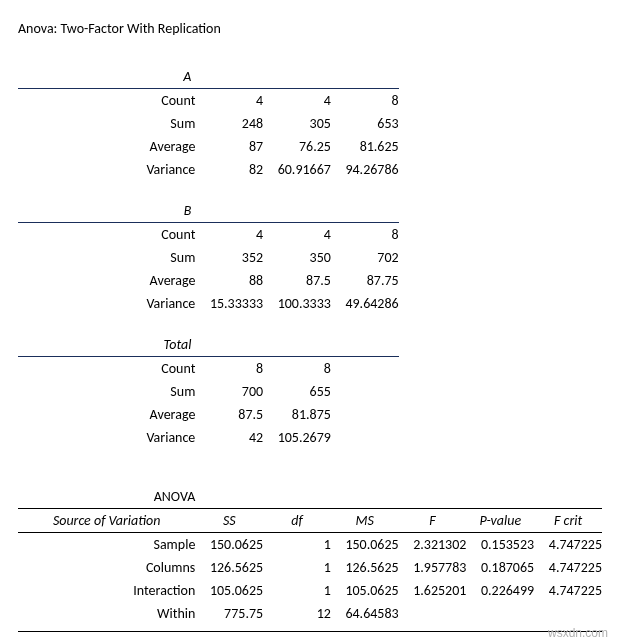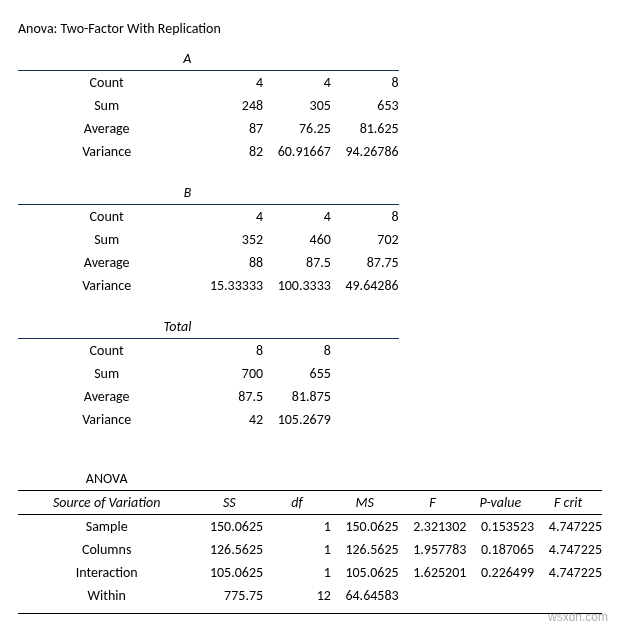--- a/index.html
+++ b/index.html
@@ -6,34 +6,34 @@
       font-family: Calibri, Arial, sans-serif;
       font-size: 14px;
       color: #000;
       background: #fff;
       margin: 0;
       padding: 20px 18px;
       width: 620px;
       box-sizing: border-box;
     }
     .title {
-      margin-bottom: 10px;
+      margin-bottom: 28px;
     }
     table {
       border-collapse: collapse;
       width: 100%;
     }
     td, th {
       padding: 3px 0;
       font-weight: normal;
       text-align: right;
       height: 20px;
       box-sizing: border-box;
     }
-    .label-col { text-align: center; width: 195px; }
+    .label-col { text-align: right; width: 195px; }
     .num-col { width: 70px; }
     .header-row td { text-align: right; }
     .group-head {
       font-style: italic;
       text-align: center;
       border-bottom: 1.5px solid #1a2e5a;
     }
     .group-head-cell {
       text-align: right;
       font-style: italic;
@@ -44,21 +44,21 @@
     .anova-head td {
       font-style: italic;
       text-align: center;
       border-top: 1.5px solid #000;
       border-bottom: 1px solid #000;
     }
     .anova-head td.label-col { text-align: center; }
     .spacer-row td { height: 18px; }
     .watermark {
       position: fixed;
-      bottom: 16px;
+      bottom: 0;
       right: 12px;
       font-size: 12px;
       color: #b0b0b0;
       font-family: Arial, sans-serif;
     }
   </style>
 </head>
 <body>
 
 <div class="title">Anova: Two-Factor With Replication</div>
@@ -129,21 +129,21 @@
     <td class="num-col">4</td>
     <td class="num-col">4</td>
     <td class="num-col">8</td>
     <td></td>
         <td></td>
         <td></td>
   </tr>
   <tr>
     <td class="label-col">Sum</td>
     <td class="num-col">352</td>
-    <td class="num-col">460</td>
+    <td class="num-col">350</td>
     <td class="num-col">702</td>
     <td></td>
         <td></td>
         <td></td>
   </tr>
   <tr>
     <td class="label-col">Average</td>
     <td class="num-col">88</td>
     <td class="num-col">87.5</td>
     <td class="num-col">87.75</td>

